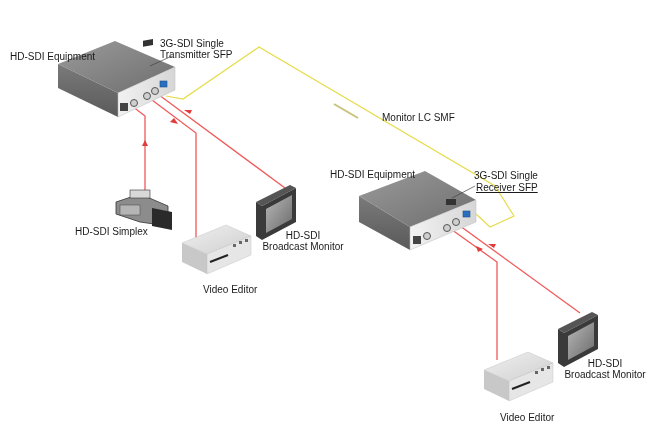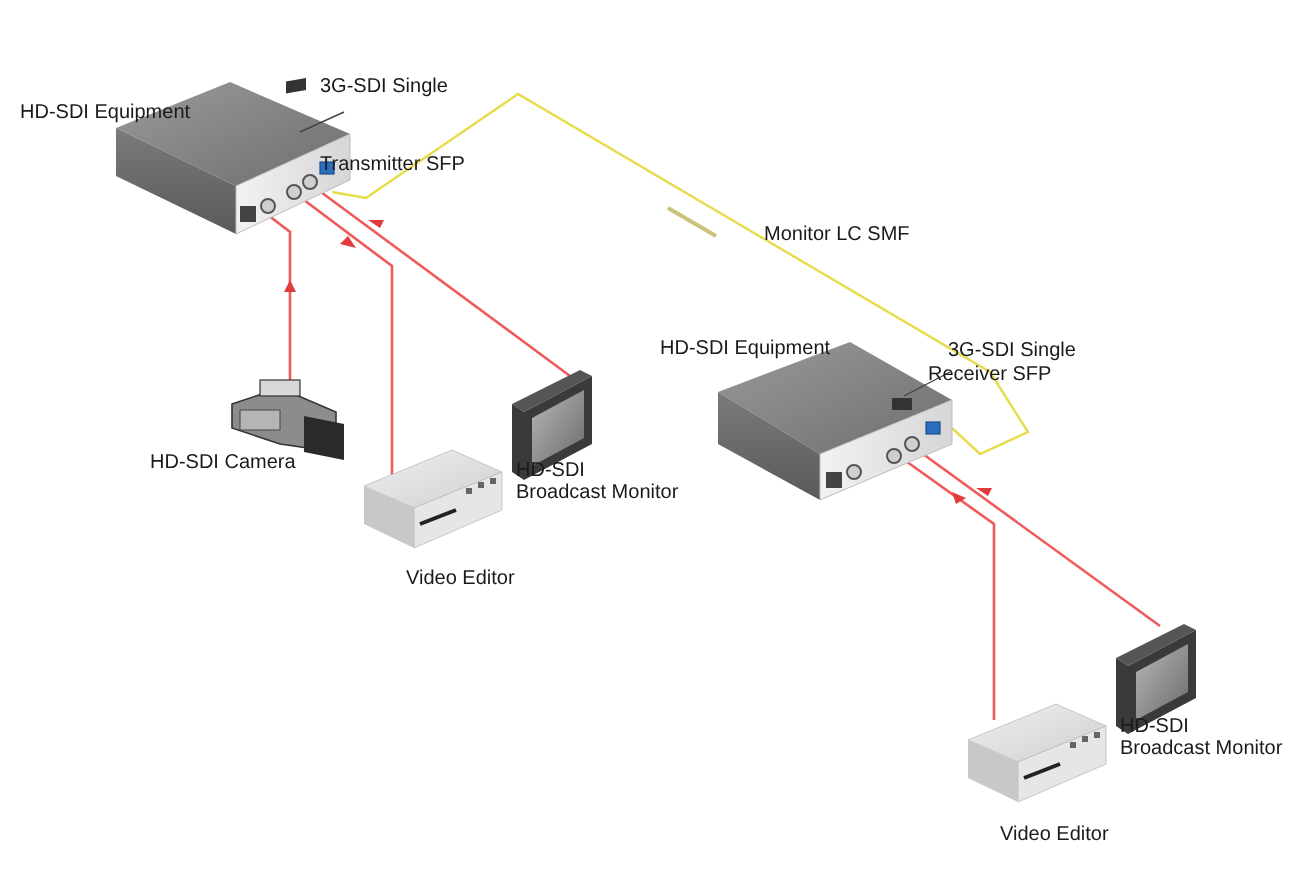--- a/index.html
+++ b/index.html
@@ -13,21 +13,21 @@
     }
     #art { position: absolute; left: 0; top: 0; }
     .lbl {
       position: absolute;
       font-family: "Liberation Sans", sans-serif;
       font-size: 10px;
       line-height: 12px;
       color: #1a1a1a;
       white-space: nowrap;
     }
-    .lbl.center { }
+    .lbl.center { text-align: center; }
     .caption { font-size: 10.5px; color: #222; }
   </style>
 </head>
 <body>
 
 <div id="stage">
   <svg id="art" width="654" height="443" viewBox="0 0 654 443">
     <defs>
       <linearGradient id="topGrad" x1="0" y1="0" x2="1" y2="1">
         <stop offset="0" stop-color="#9a9a9a"></stop>
@@ -148,29 +148,29 @@
       <polygon points="509,381 553,363 553,382 509,401" fill="#e6e6e6" stroke="#bbb" stroke-width="0.4"></polygon>
       <line x1="512" y1="389" x2="530" y2="382" stroke="#222" stroke-width="2"></line>
       <rect x="535" y="371" width="3" height="3" fill="#666"></rect>
       <rect x="541" y="368" width="3" height="3" fill="#666"></rect>
       <rect x="547" y="366" width="3" height="3" fill="#666"></rect>
     </g>
   </svg>
 
   <div class="lbl" style="left:10px; top:51px;">HD-SDI Equipment</div>
   <div class="lbl" style="left:160px; top:38px;">3G-SDI Single</div>
-  <div class="lbl" style="left:160px; top:49px;margin-top:28px;">Transmitter SFP</div>
+  <div class="lbl" style="left:160px; top:49px;">Transmitter SFP</div>
 
   <div class="lbl" style="left:382px; top:112px;">Monitor LC SMF</div>
 
   <div class="lbl" style="left:330px; top:169px;">HD-SDI Equipment</div>
   <div class="lbl" style="left:474px; top:170px;">3G-SDI Single</div>
-  <div class="lbl" style="left:464px; top:182px;">Receiver SFP</div>
+  <div class="lbl" style="left:476px; top:182px;text-decoration:underline;">Receiver SFP</div>
 
-  <div class="lbl" style="left:75px; top:226px;">HD-SDI Camera</div>
+  <div class="lbl" style="left:75px; top:226px;">HD-SDI Simplex</div>
 
   <div class="lbl center" style="left:258px; top:230px; width:90px;">HD-SDI</div>
   <div class="lbl center" style="left:258px; top:241px; width:90px;">Broadcast Monitor</div>
 
   <div class="lbl" style="left:203px; top:284px;">Video Editor</div>
 
   <div class="lbl center" style="left:560px; top:358px; width:90px;">HD-SDI</div>
   <div class="lbl center" style="left:560px; top:369px; width:90px;">Broadcast Monitor</div>
 
   <div class="lbl" style="left:500px; top:412px;">Video Editor</div>

